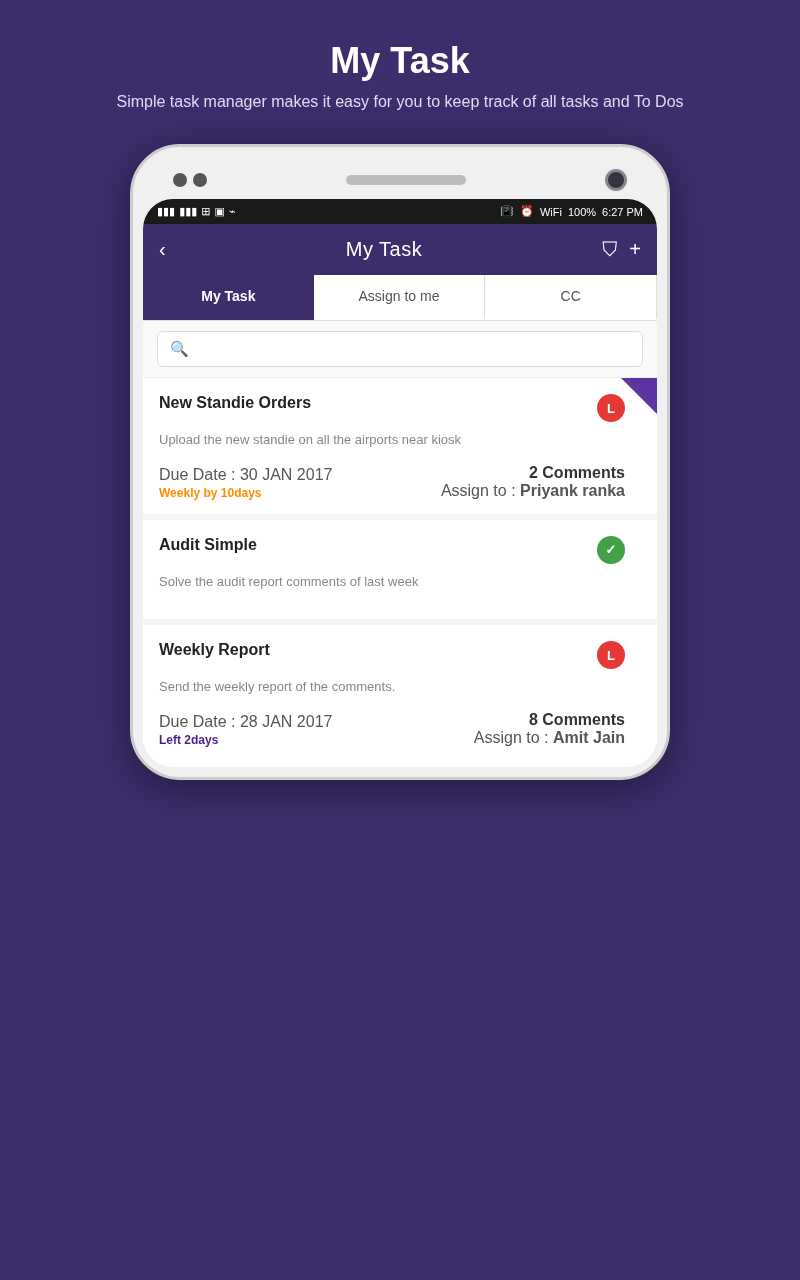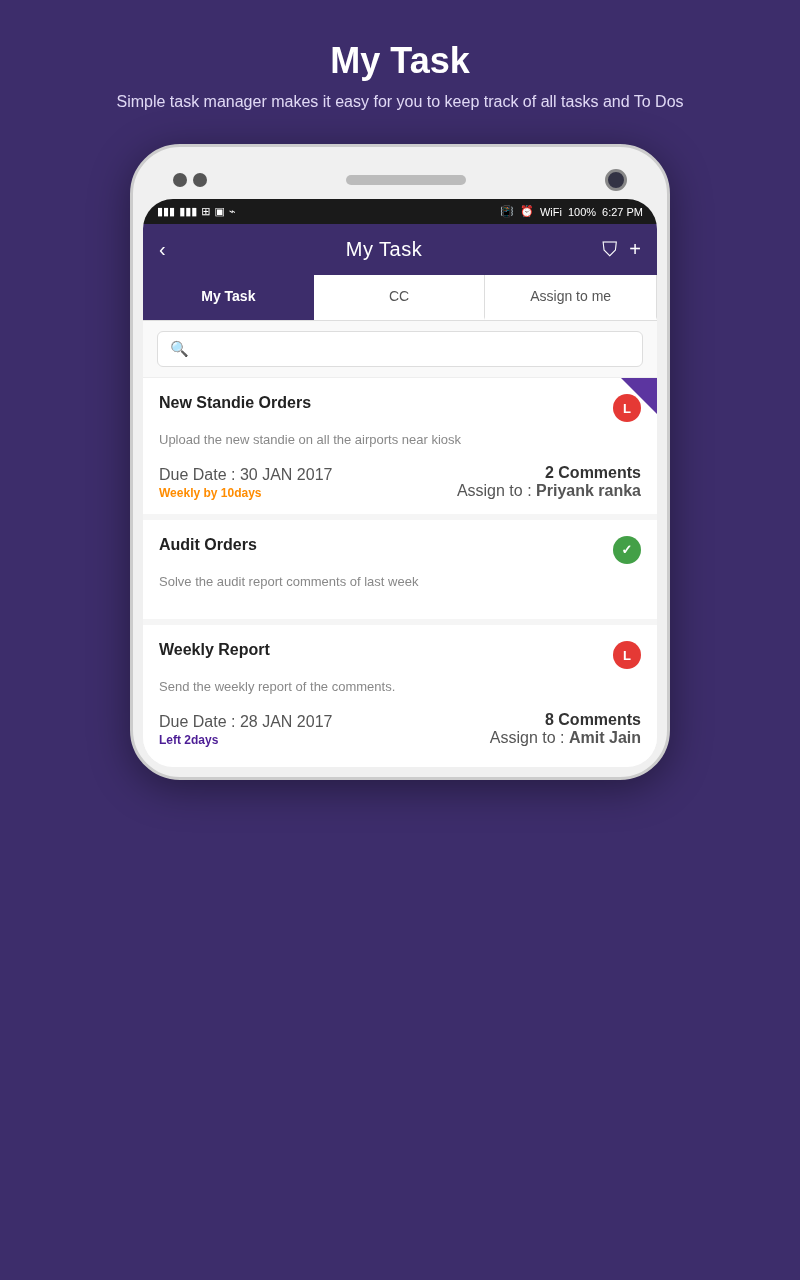--- a/index.html
+++ b/index.html
@@ -155,21 +155,21 @@
       background: transparent; width: 100%;
     }
 
     
     .task-list {
       background: #f5f5f5;
     }
     .task-card {
       background: #fff;
       margin-bottom: 6px;
-      padding: 16px 16px 14px 16px;
+      padding: 16px 32px 14px 16px;
       position: relative;
     }
     .task-card-header {
       display: flex;
       align-items: flex-start;
       justify-content: space-between;
       margin-bottom: 8px;
     }
     .task-title {
       font-size: 16px;
@@ -258,22 +258,22 @@
       </div>
       <span class="app-bar-title">My Task</span>
       <div class="app-bar-right">
         <button class="icon-btn">⛉</button>
         <button class="icon-btn">+</button>
       </div>
     </div>
 
     <div class="tabs">
       <div class="tab active">My Task</div>
+      <div class="tab">Assign to me</div>
       <div class="tab">CC</div>
-      <div class="tab">Assign to me</div>
     </div>
 
     <div class="search-bar">
       <div class="search-input-wrap">
         <span class="search-icon">🔍</span>
       </div>
     </div>
 
     <div class="task-list">
 
@@ -294,21 +294,21 @@
             <div>
               <span>Assign to :</span>
               <span class="task-assignee">Priyank ranka</span>
             </div>
           </div>
         </div>
       </div>
 
       <div class="task-card">
         <div class="task-card-header">
-          <span class="task-title">Audit Orders</span>
+          <span class="task-title">Audit Simple</span>
           <span class="task-badge badge-green">✓</span>
         </div>
         <p class="task-desc">Solve the audit report comments of last week</p>
       </div>
 
       <div class="task-card">
         <div class="task-card-header">
           <span class="task-title">Weekly Report</span>
           <span class="task-badge badge-red">L</span>
         </div>

